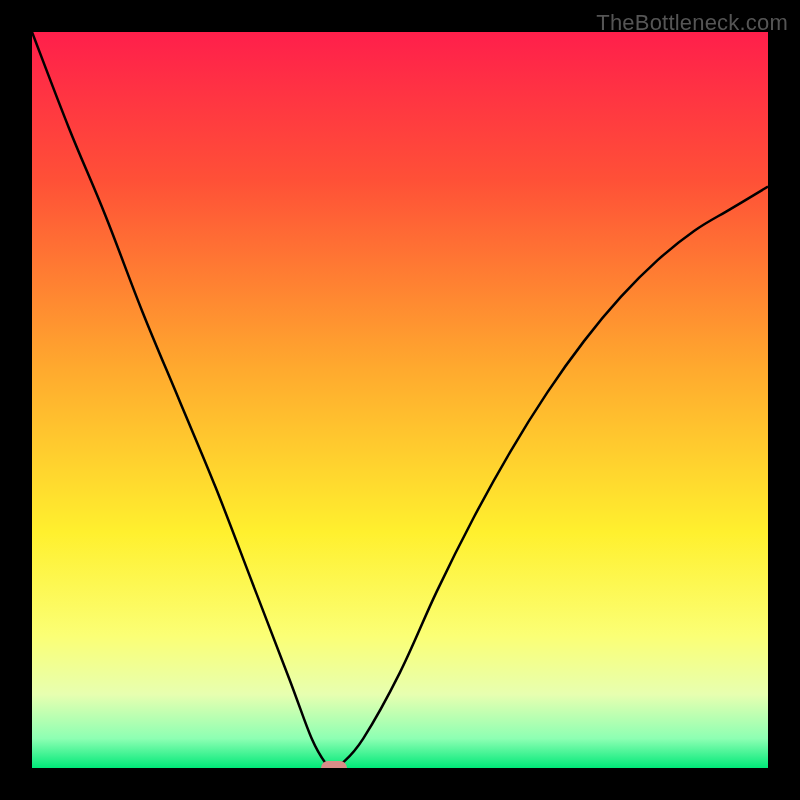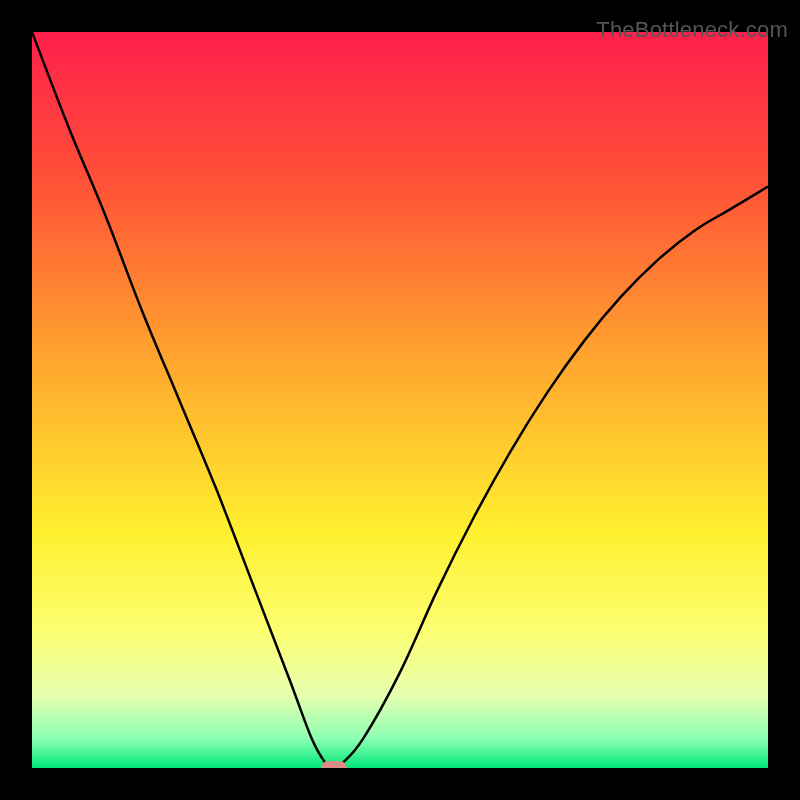--- a/index.html
+++ b/index.html
@@ -6,21 +6,21 @@
   body {
     width: 800px;
     height: 800px;
     background: #000;
     position: relative;
     overflow: hidden;
     font-family: Arial, Helvetica, sans-serif;
   }
   .watermark {
     position: absolute;
-    top: 17px;
+    top: 10px;
     right: 12px;
     color: #555;
     font-size: 22px;
     font-weight: 500;
     letter-spacing: 0.2px;
     z-index: 10;
   }
   .plot-area {
     position: absolute;
     left: 32px;

